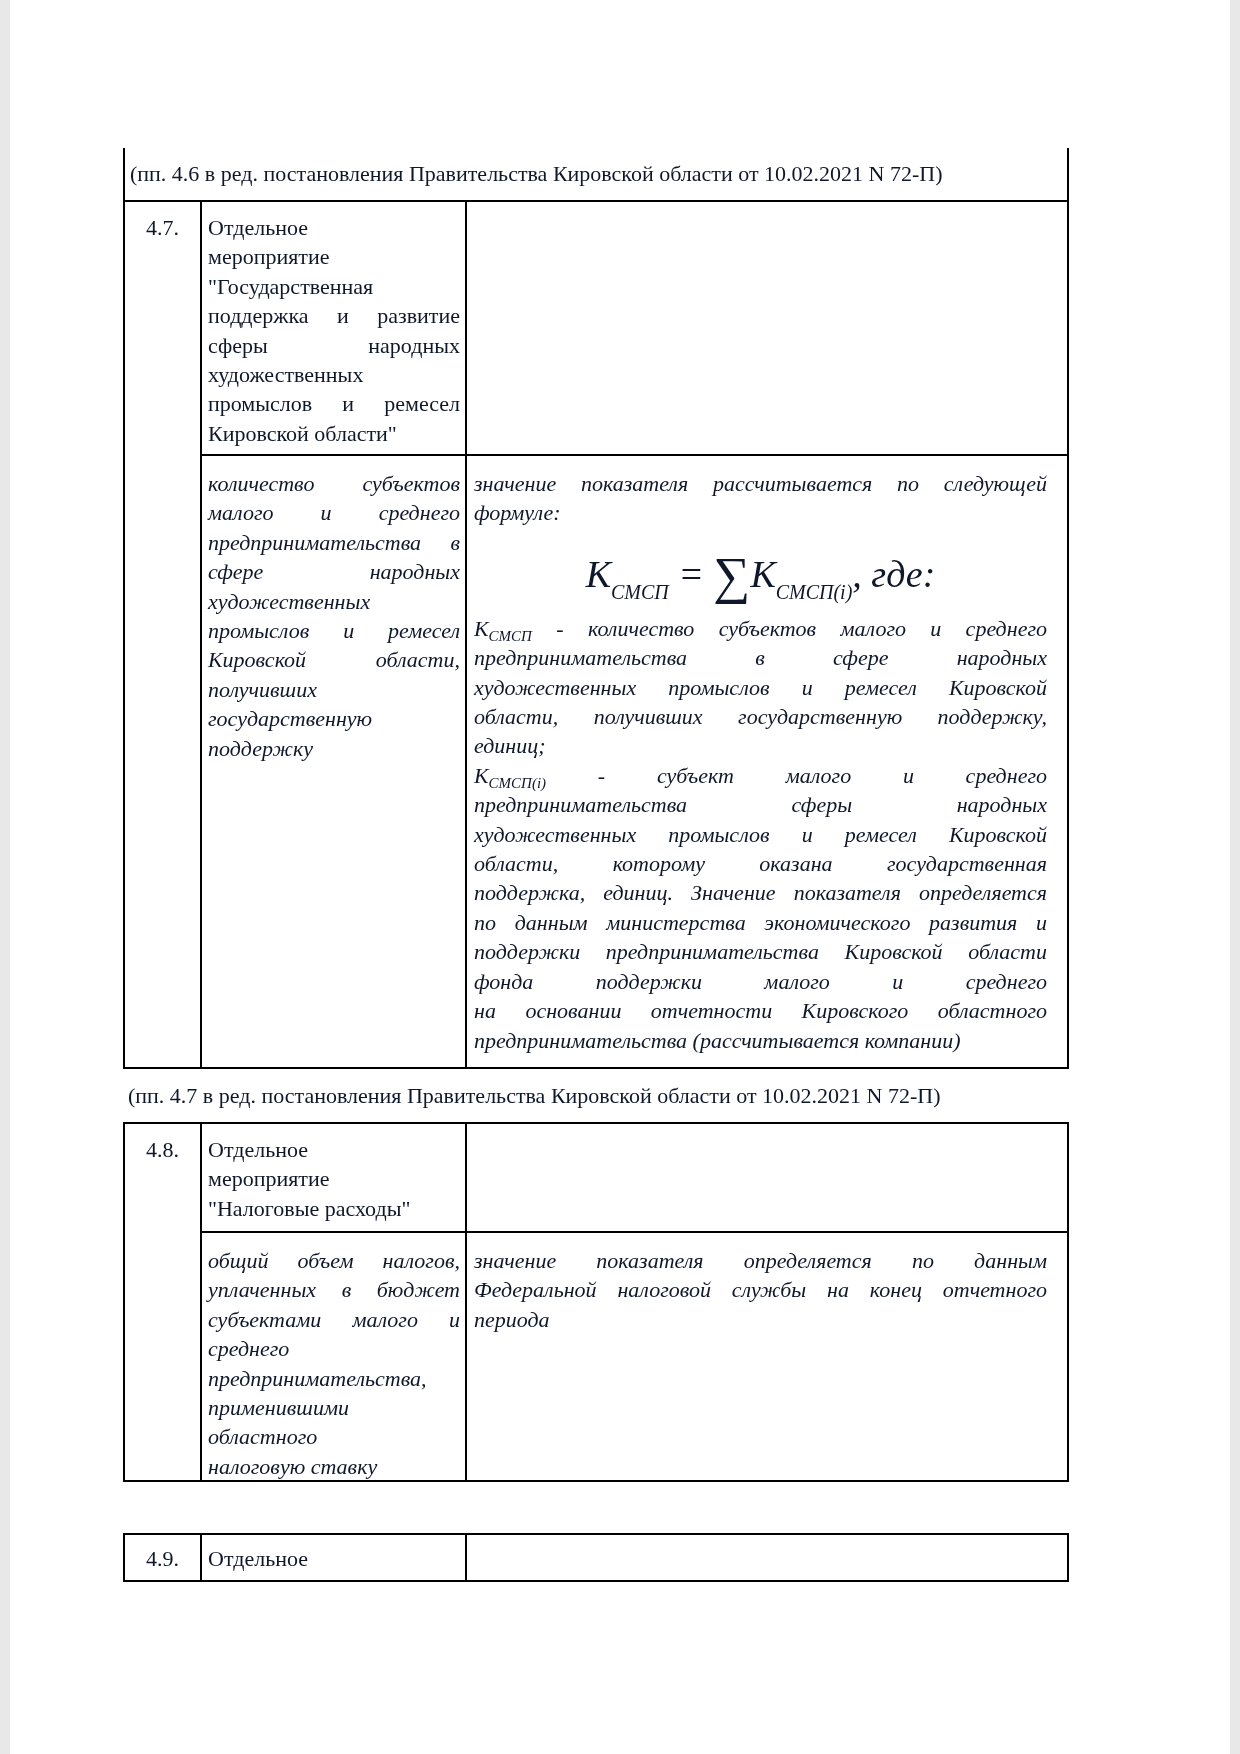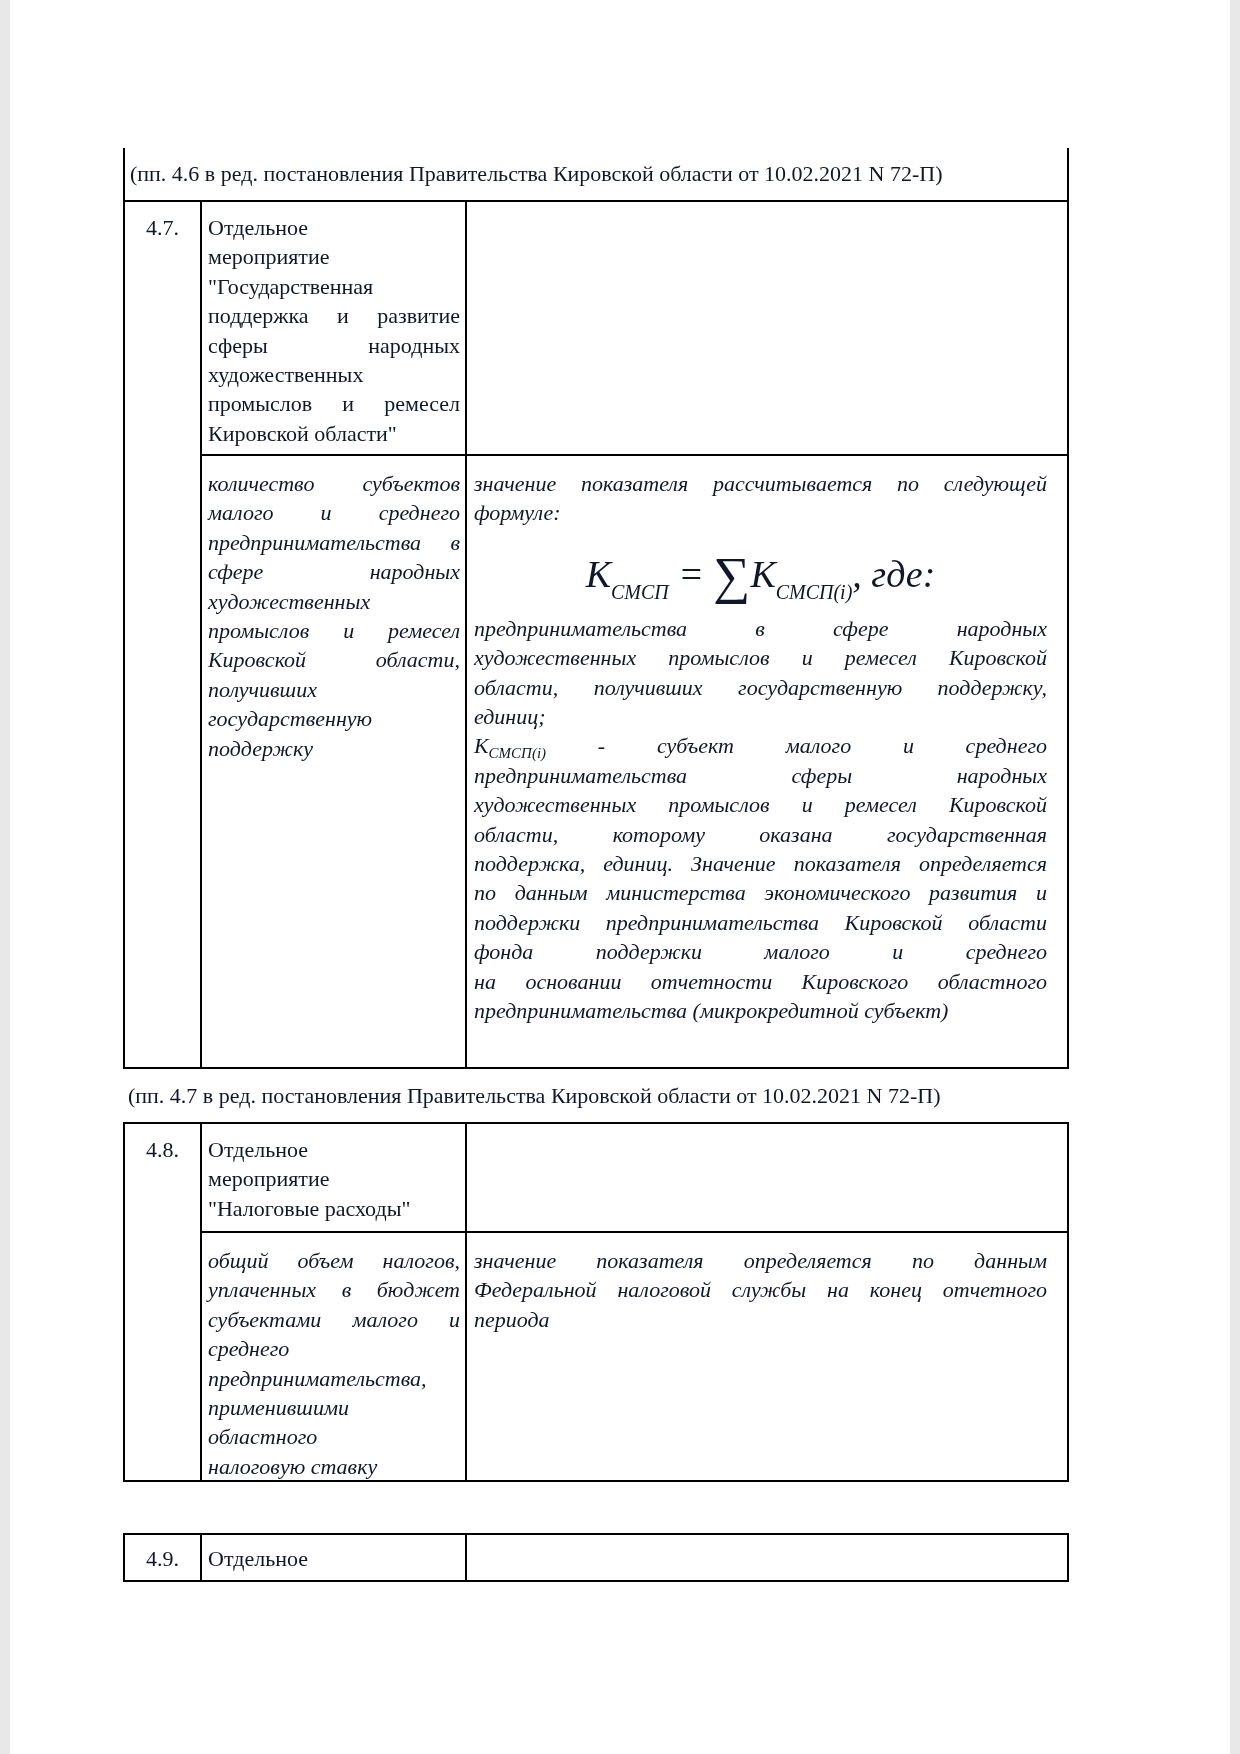--- a/index.html
+++ b/index.html
@@ -93,39 +93,40 @@
             <div class="jline">государственную</div>
             <div class="jline jlast">поддержку</div>
           </div>
         <div class="c3">
           <div>
               <div class="jline">значение показателя рассчитывается по следующей</div>
               <div class="jline jlast">формуле:</div>
             </div>
           <div class="formula"><span class="fbase">К</span><sub class="fsub">СМСП</sub><span class="fbase"> = </span><span class="fsum">∑</span><span class="fbase">К</span><sub class="fsub">СМСП(i)</sub><span class="fbase">, где:</span></div>
           <div class="defpar">
+            <div class="jline"><span>К</span><sub>СМСП</sub><span> - количество субъектов малого и среднего</span></div>
             <div>
                 <div class="jline">предпринимательства в сфере народных</div>
                 <div class="jline">художественных промыслов и ремесел Кировской</div>
                 <div class="jline">области, получивших государственную поддержку,</div>
                 <div class="jline jlast">единиц;</div>
               </div>
           </div>
           <div class="defpar">
             <div class="jline"><span>К</span><sub>СМСП(i)</sub><span> - субъект малого и среднего</span></div>
             <div>
                 <div class="jline">предпринимательства сферы народных</div>
                 <div class="jline">художественных промыслов и ремесел Кировской</div>
                 <div class="jline">области, которому оказана государственная</div>
                 <div class="jline">поддержка, единиц. Значение показателя определяется</div>
                 <div class="jline">по данным министерства экономического развития и</div>
                 <div class="jline">поддержки предпринимательства Кировской области</div>
                 <div class="jline">фонда поддержки малого и среднего</div>
                 <div class="jline">на основании отчетности Кировского областного</div>
-                <div class="jline jlast">предпринимательства (микрокредитной субъект)</div>
+                <div class="jline jlast">предпринимательства (рассчитывается компании)</div>
               </div>
           </div>
         </div>
       </div>
     </div>
   </div>
 
   <div class="abs ppfree" style="left:118px;top:1069px;width:941px;height:53px;">
     <span>(пп. 4.7 в ред. постановления Правительства Кировской области от 10.02.2021 N 72-П)</span>
   </div>

